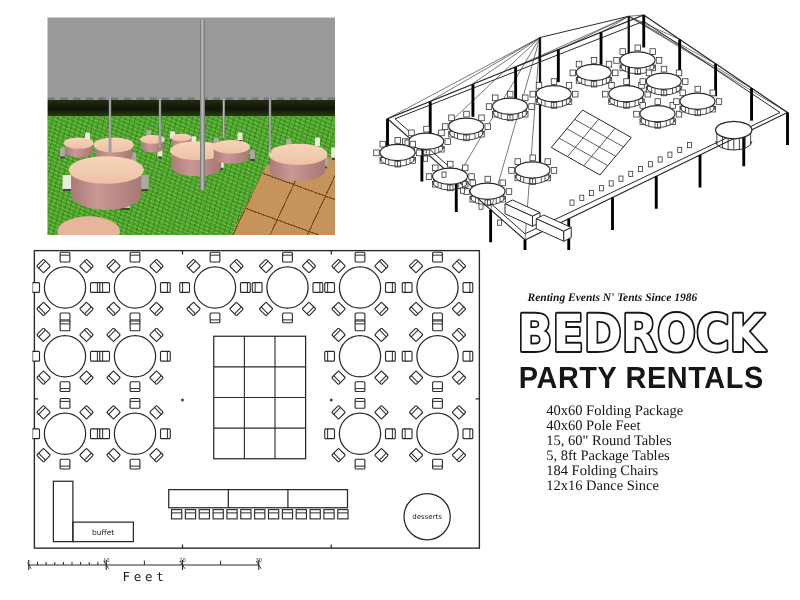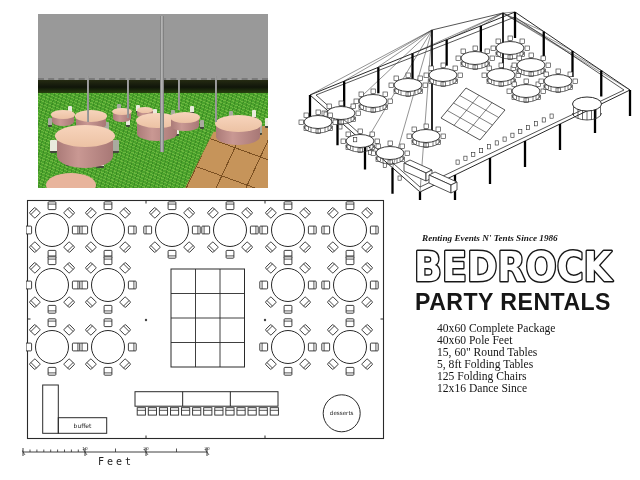--- a/index.html
+++ b/index.html
@@ -1024,21 +1024,21 @@
 
   <div class="tagline">Renting Events N' Tents Since 1986</div>
   <svg class="brand-svg" style="left:410px;top:242px" width="206" height="48" viewBox="0 0 206 48">
     <text class="brand-name" x="103" y="39" text-anchor="middle" textLength="198" lengthAdjust="spacingAndGlyphs">BEDROCK</text>
   </svg>
   <svg class="brand-svg" style="left:410px;top:289px" width="206" height="27" viewBox="0 0 206 27">
     <text class="brand-sub" x="103" y="21" text-anchor="middle" textLength="196" lengthAdjust="spacingAndGlyphs">PARTY RENTALS</text>
   </svg>
 
   <div class="pkg">
-    <div>40x60 Complete Package</div>
+    <div>40x60 Folding Package</div>
     <div>40x60 Pole Feet</div>
     <div>15, 60" Round Tables</div>
-    <div>5, 8ft Folding Tables</div>
-    <div>125 Folding Chairs</div>
+    <div>5, 8ft Package Tables</div>
+    <div>184 Folding Chairs</div>
     <div>12x16 Dance Since</div>
   </div>
 
 </div>
 
 </body></html>

